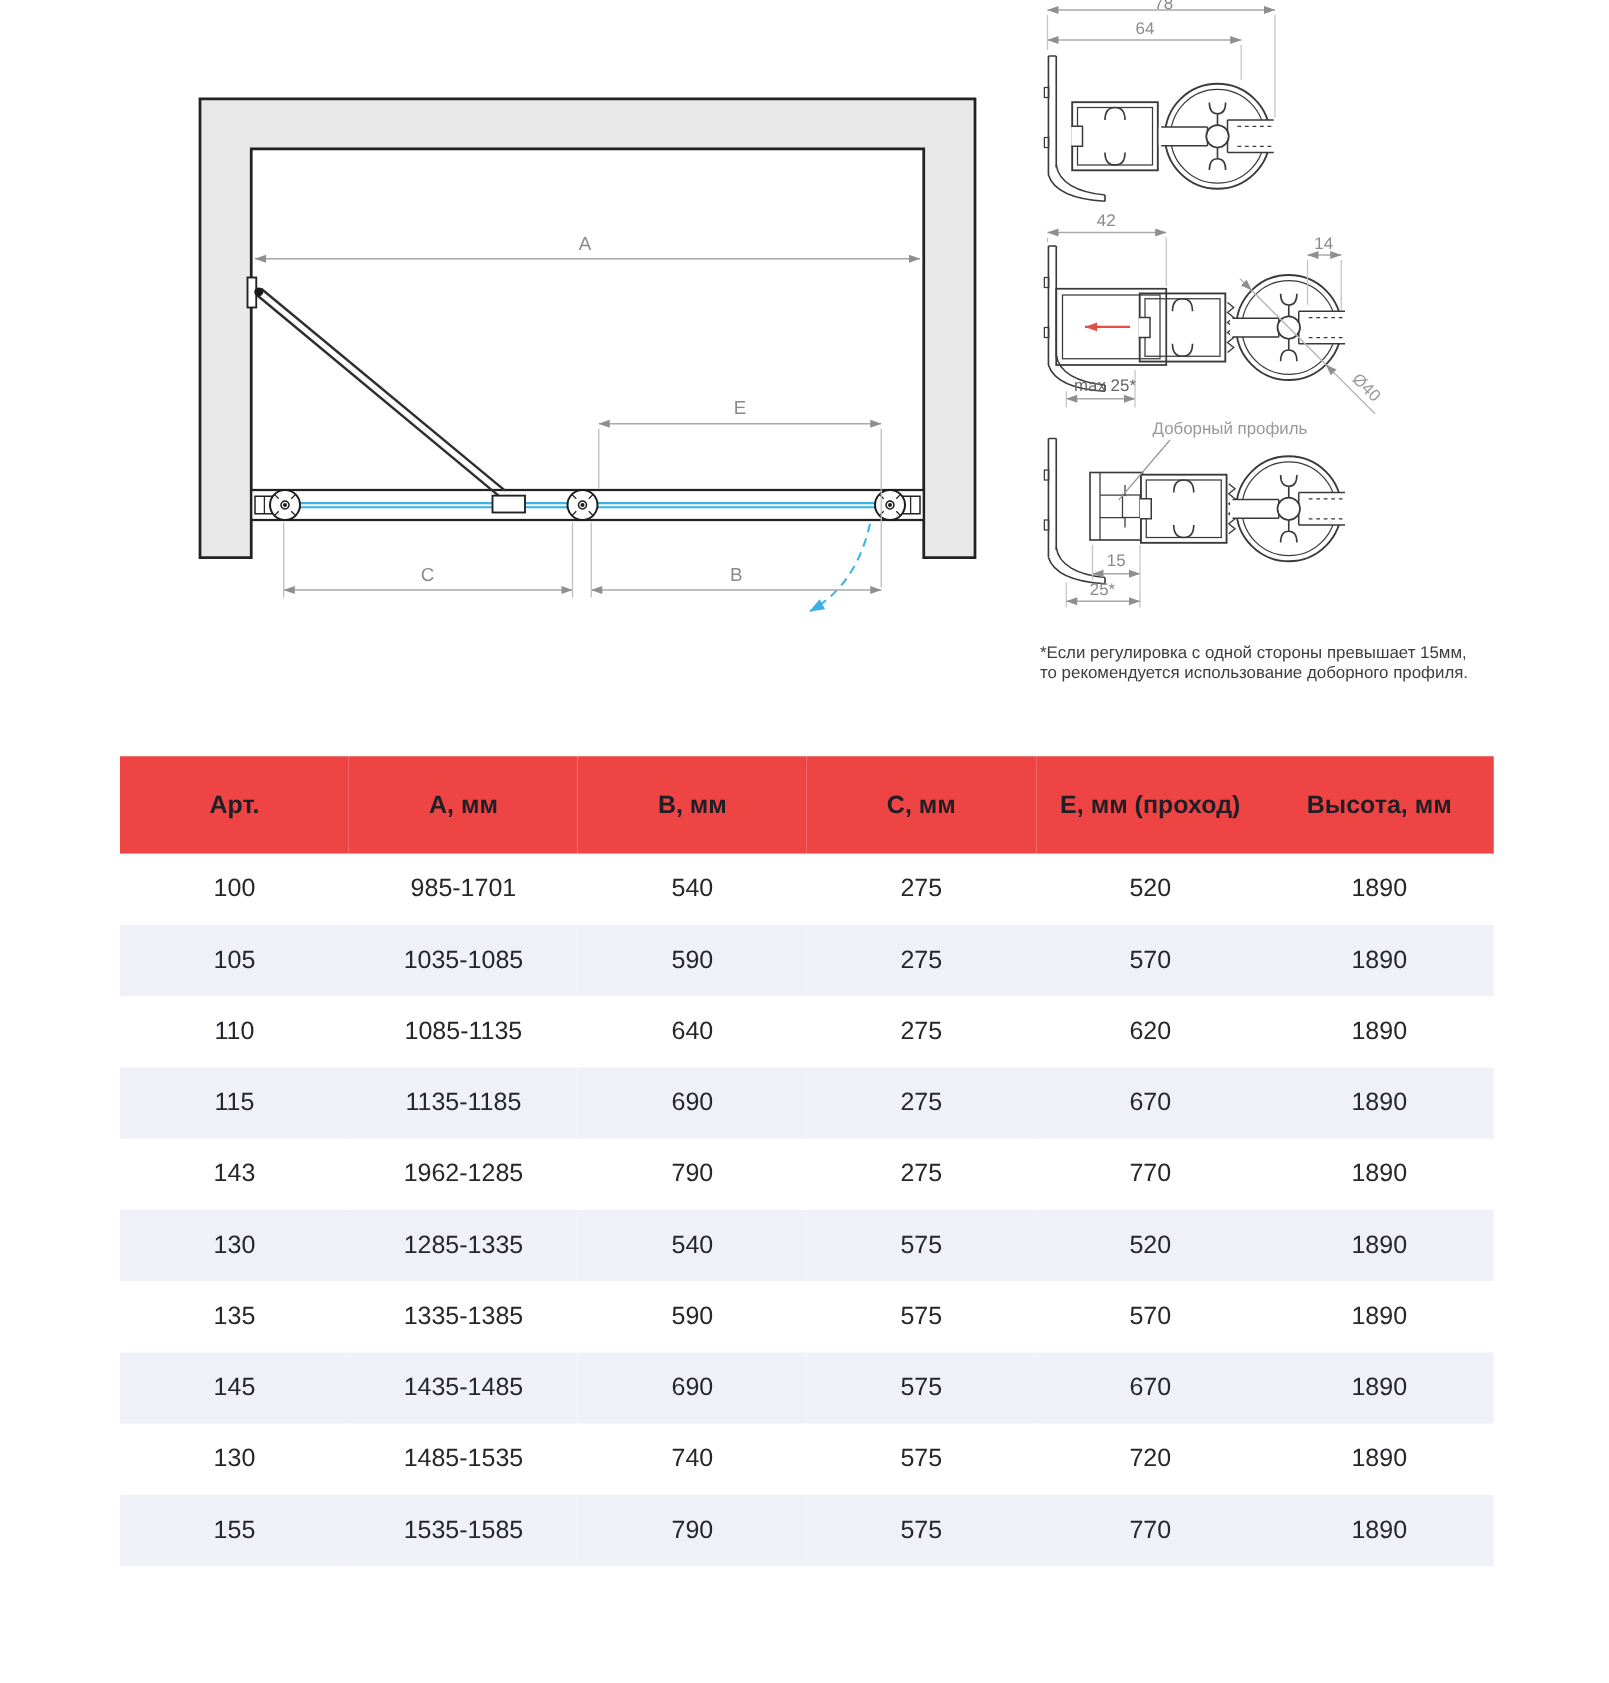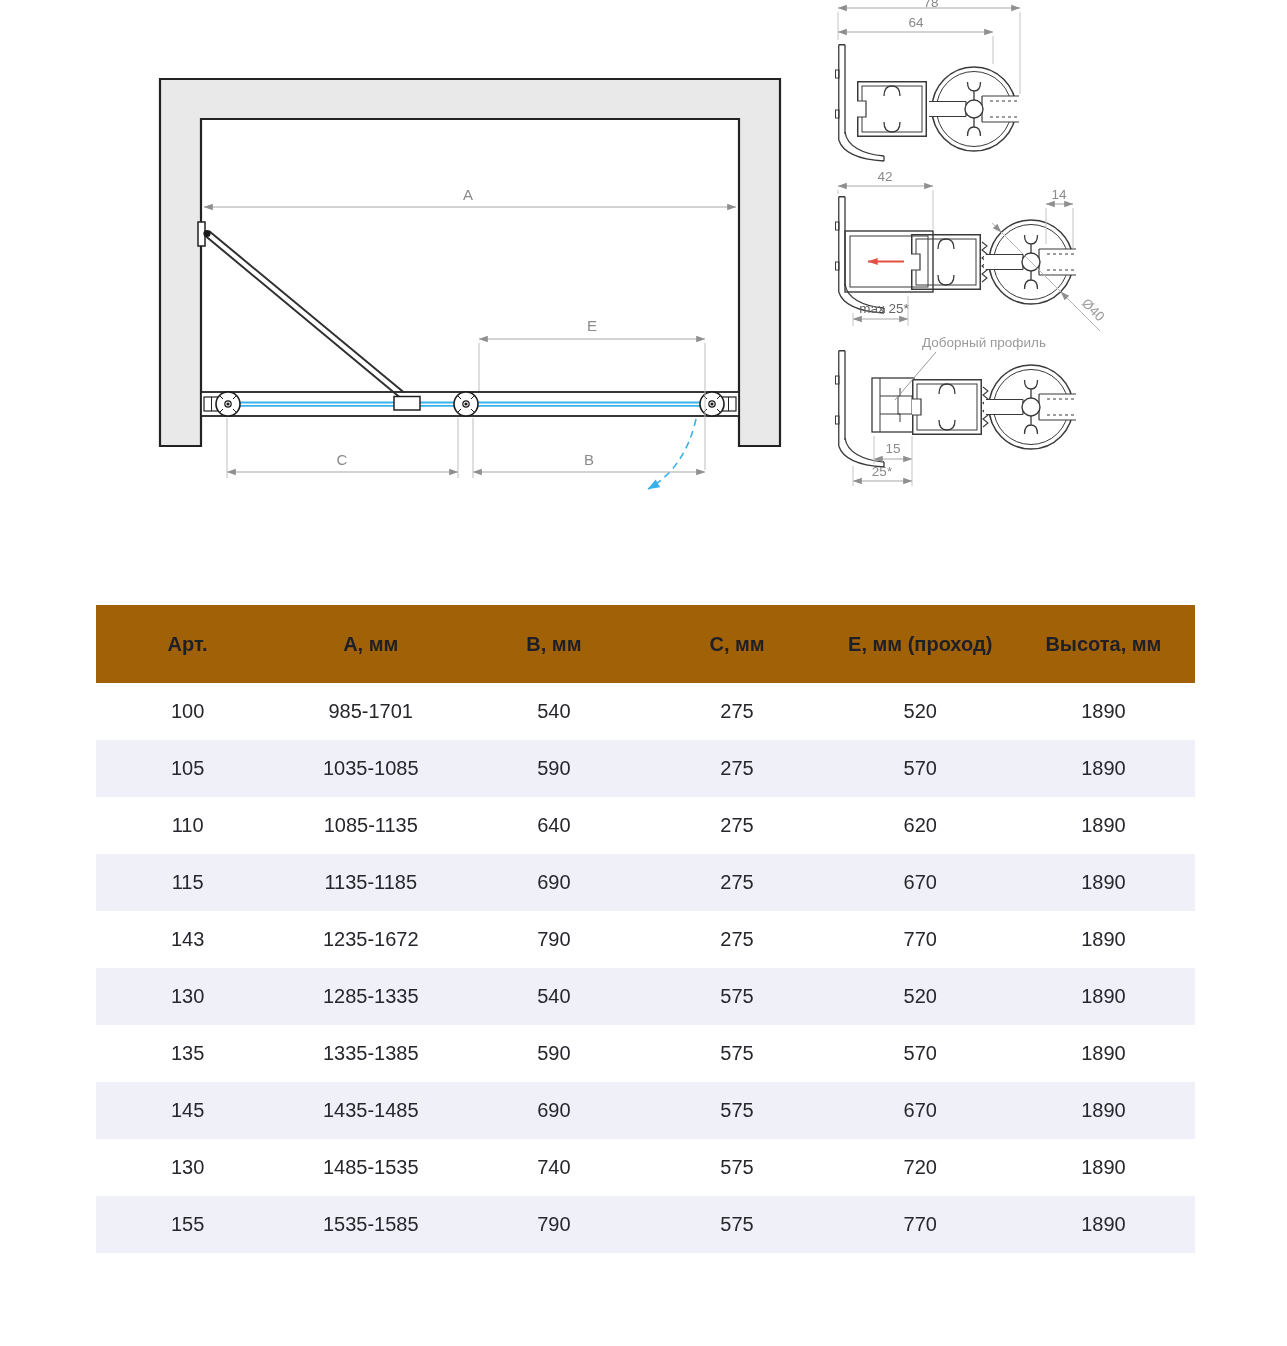--- a/index.html
+++ b/index.html
@@ -4,21 +4,21 @@
 <style>
   html,body{margin:0;padding:0;background:#ffffff;}
   .page{position:relative;width:1287px;height:1346px;background:#fff;overflow:hidden;
         font-family:"Liberation Sans", sans-serif;color:#24242b;}
   .drawing-svg{position:absolute;left:0;top:0;}
   .footnote{position:absolute;left:832px;top:514px;font-size:13.5px;line-height:16px;color:#3d3d3d;}
   .table-wrap{position:absolute;left:96px;top:605px;width:1099px;}
   table.spec{width:100%;border-collapse:collapse;table-layout:fixed;}
   table.spec th{height:76px;font-size:20px;font-weight:600;color:#1f1f27;text-align:center;vertical-align:middle;}
   table.spec td{height:55px;font-size:20px;font-weight:400;color:#26262c;text-align:center;vertical-align:middle;}
-  table.spec thead tr{background:#a16207;margin-left:12px;}
+  table.spec thead tr{background:#ef4444;margin-left:12px;}
   table.spec tbody tr:nth-child(even){background:#f0f1f8;}
   table.spec tbody tr:nth-child(odd){background:#ffffff;}
 </style>
 </head>
 <body>
 
 <div class="page">
 
 <svg class="drawing-svg" width="1287" height="600" viewBox="0 0 1287 600">
   <defs>
@@ -193,20 +193,24 @@
       <line x1="853" y1="466" x2="853" y2="486" stroke="#c4c4c4" stroke-width="1"></line>
     </g>
     <g font-size="13.5" fill="#8a8a8a" text-anchor="middle">
       <text x="984" y="347" fill="#9a9a9a">Доборный профиль</text>
       <text x="893" y="453">15</text>
       <text x="882" y="476">25*</text>
     </g>
   </g>
 </svg>
 
+<div class="footnote">
+  <div>*Если регулировка с одной стороны превышает 15мм,</div>
+  <div>то рекомендуется использование доборного профиля.</div>
+</div>
 
 <div class="table-wrap">
   <table class="spec">
     <thead>
       <tr>
         <th>Арт.</th>
         <th>А, мм</th>
         <th>В, мм</th>
         <th>С, мм</th>
         <th>Е, мм (проход)</th>
@@ -241,21 +245,21 @@
           <tr>
       <td>115</td>
       <td>1135-1185</td>
       <td>690</td>
       <td>275</td>
       <td>670</td>
       <td>1890</td>
     </tr>
           <tr>
       <td>143</td>
-      <td>1235-1672</td>
+      <td>1962-1285</td>
       <td>790</td>
       <td>275</td>
       <td>770</td>
       <td>1890</td>
     </tr>
           <tr>
       <td>130</td>
       <td>1285-1335</td>
       <td>540</td>
       <td>575</td>

